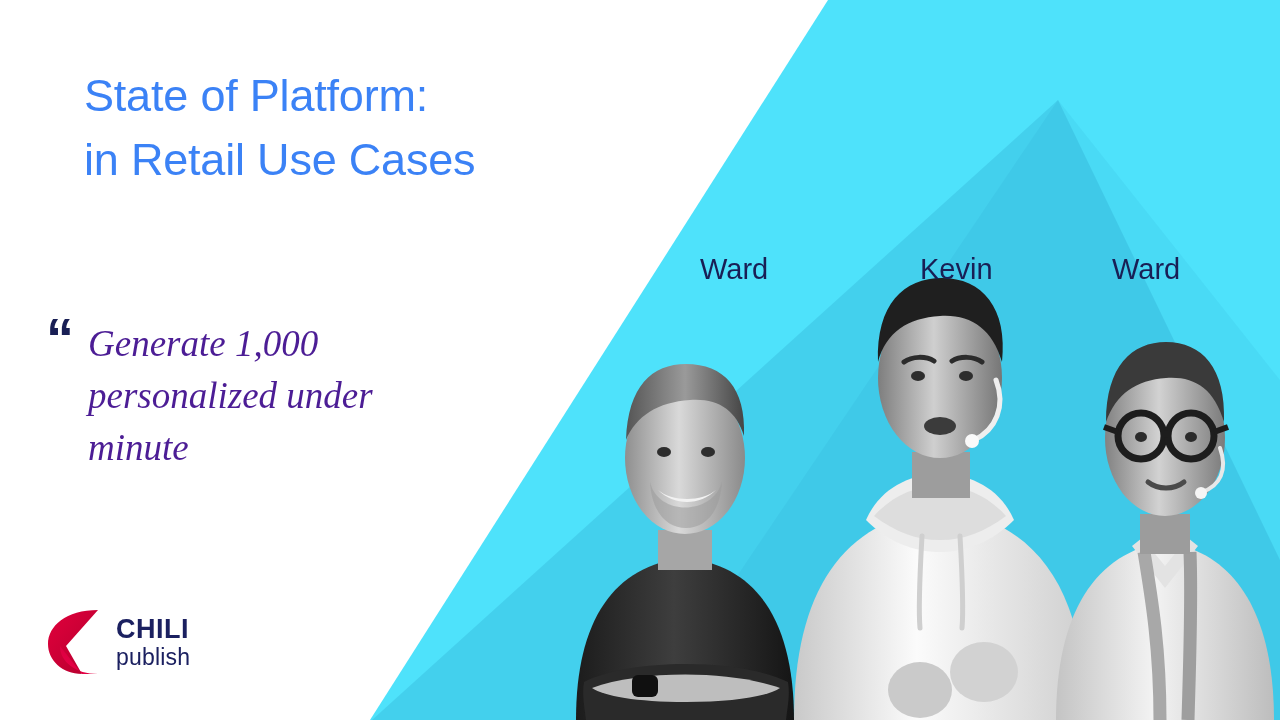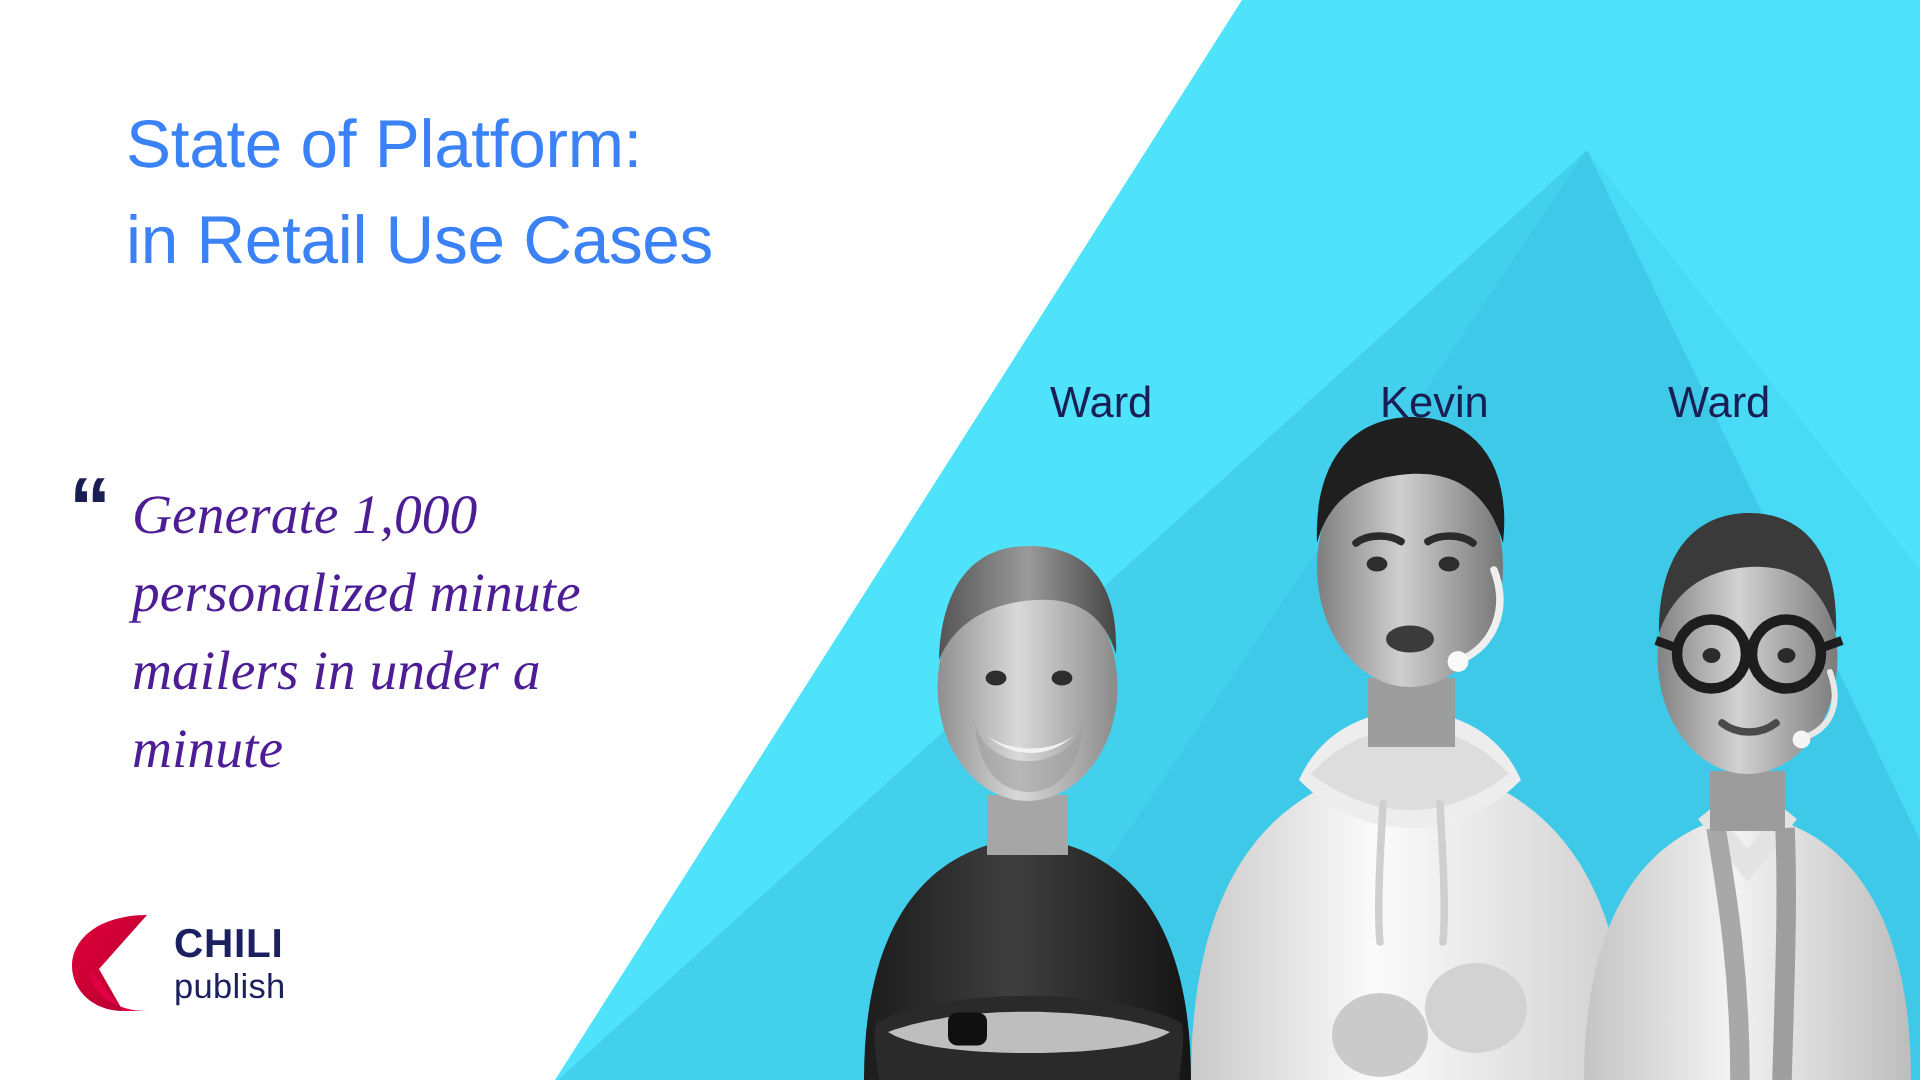--- a/index.html
+++ b/index.html
@@ -265,22 +265,21 @@
 
   <h1 class="headline">
     <span class="ln">State of Platform:</span>
     <span class="ln">in Retail Use Cases</span>
   </h1>
 
   <div class="quote-block">
     <span class="quote-mark">“</span>
     <div class="quote-text">
       <span style="display:block">Generate 1,000</span>
-      <span style="display:block">personalized minute</span>
-      <span style="display:block">mailers in under a</span>
+      <span style="display:block">personalized under</span>
       <span style="display:block">minute</span>
     </div>
   </div>
 
   <div class="logo">
     <svg class="logo-mark" viewBox="0 0 56 68">
       <defs>
         <linearGradient id="gChiliA" x1="0" y1="0" x2="1" y2="1">
           <stop offset="0" stop-color="#e2003c"></stop>
             <stop offset="1" stop-color="#b3002e"></stop>

